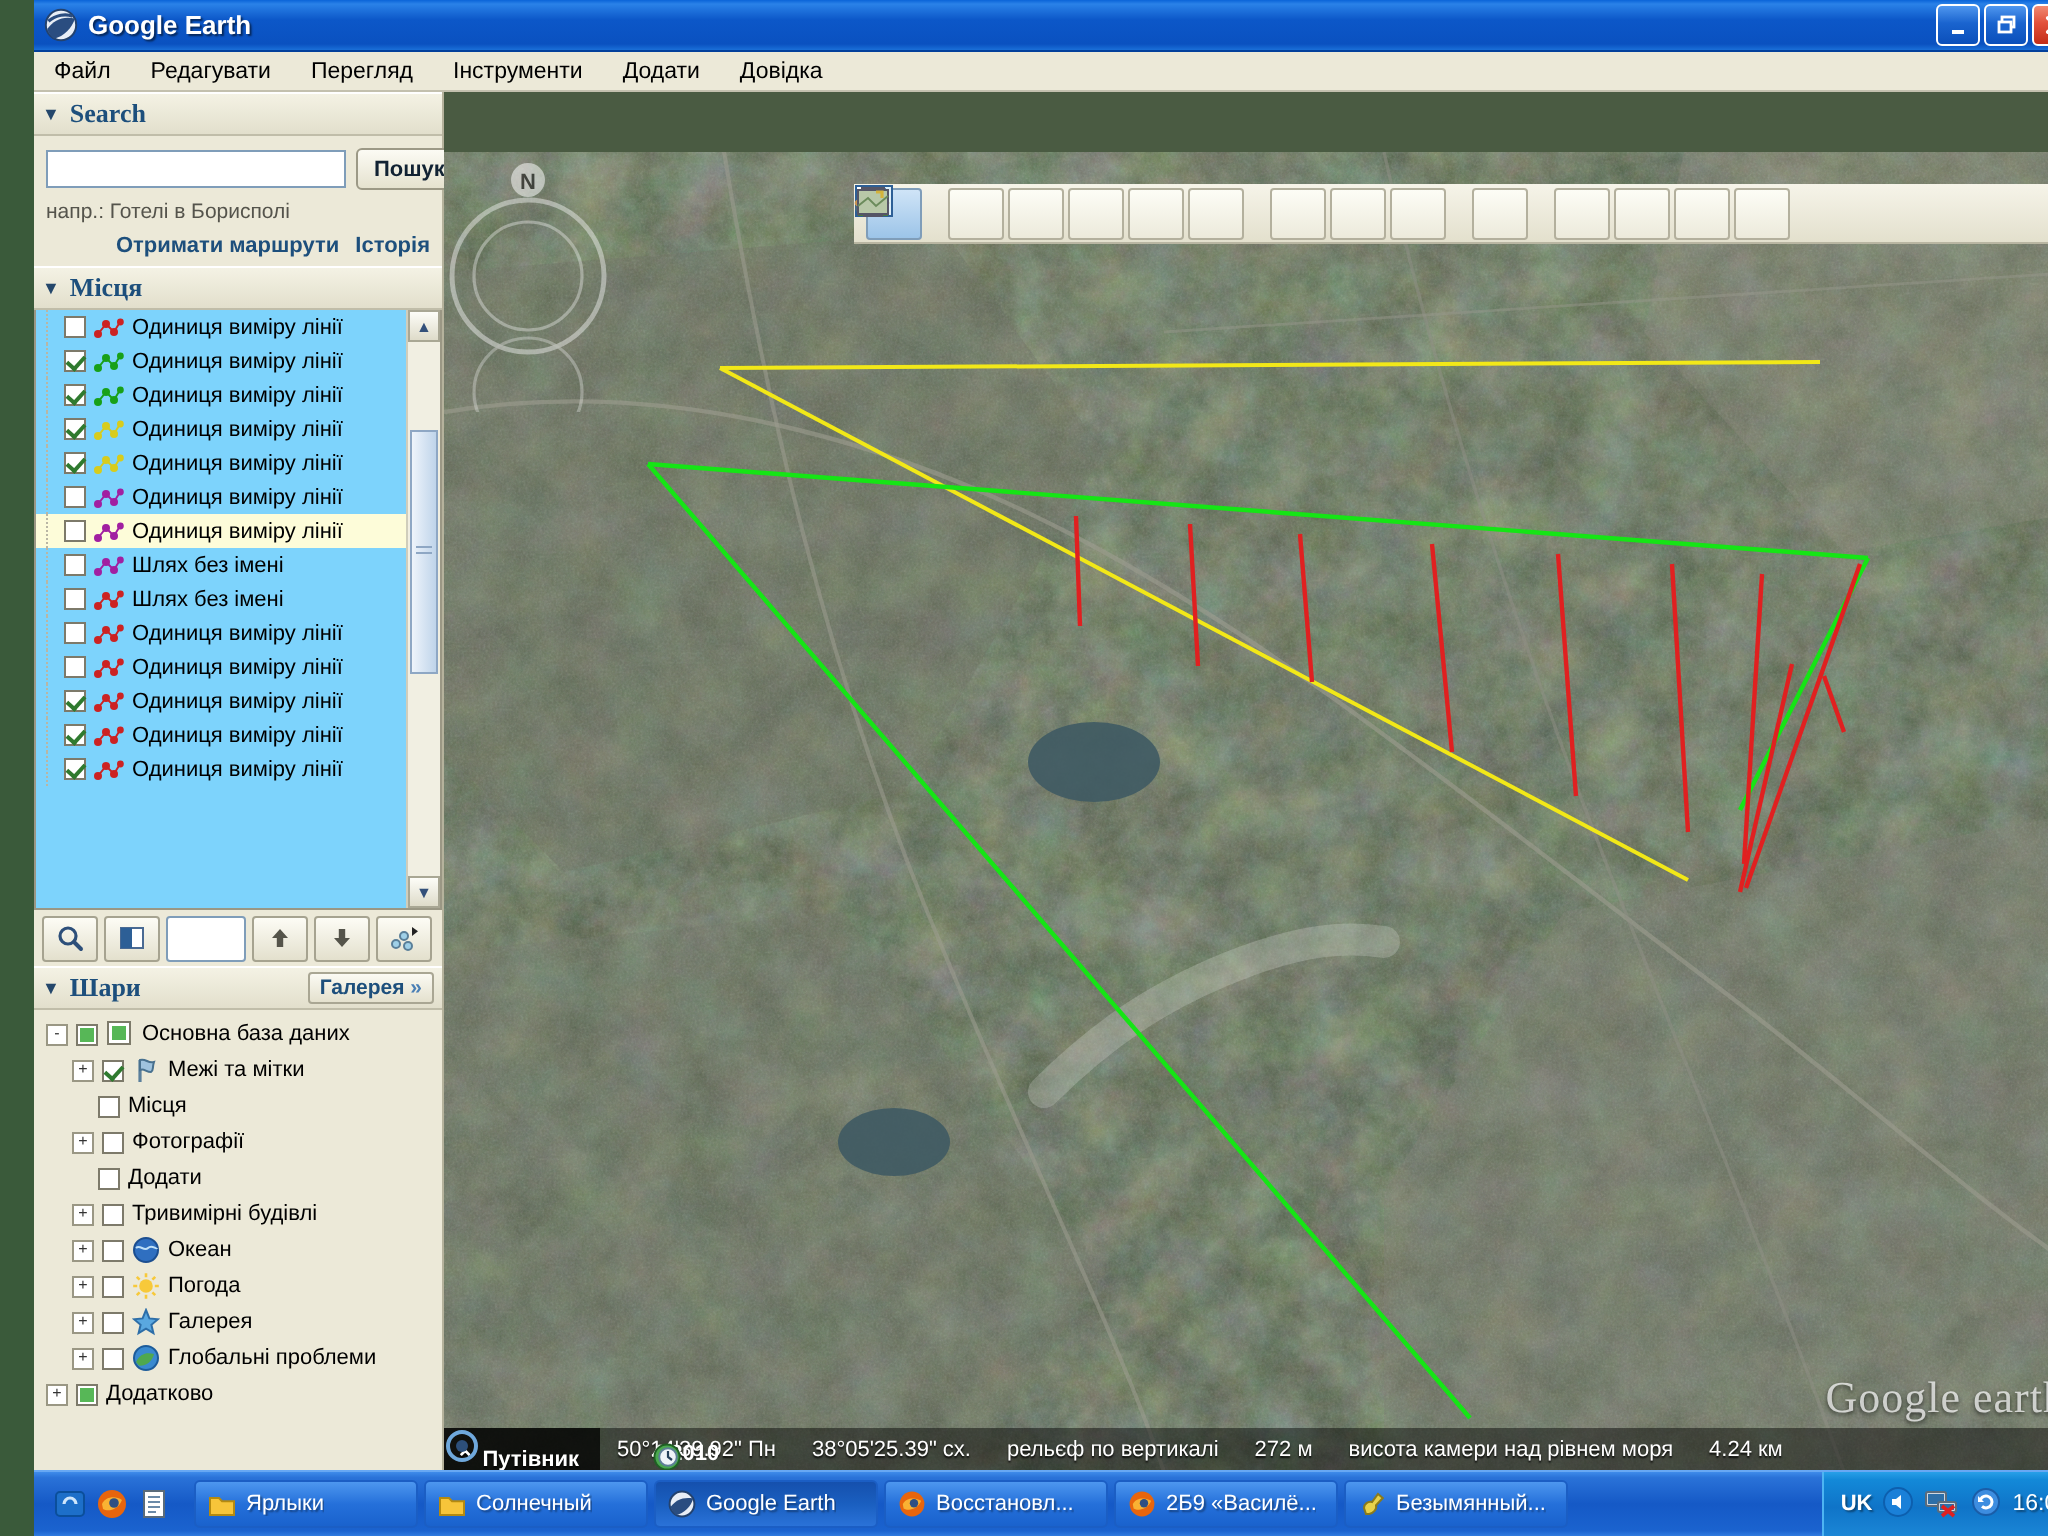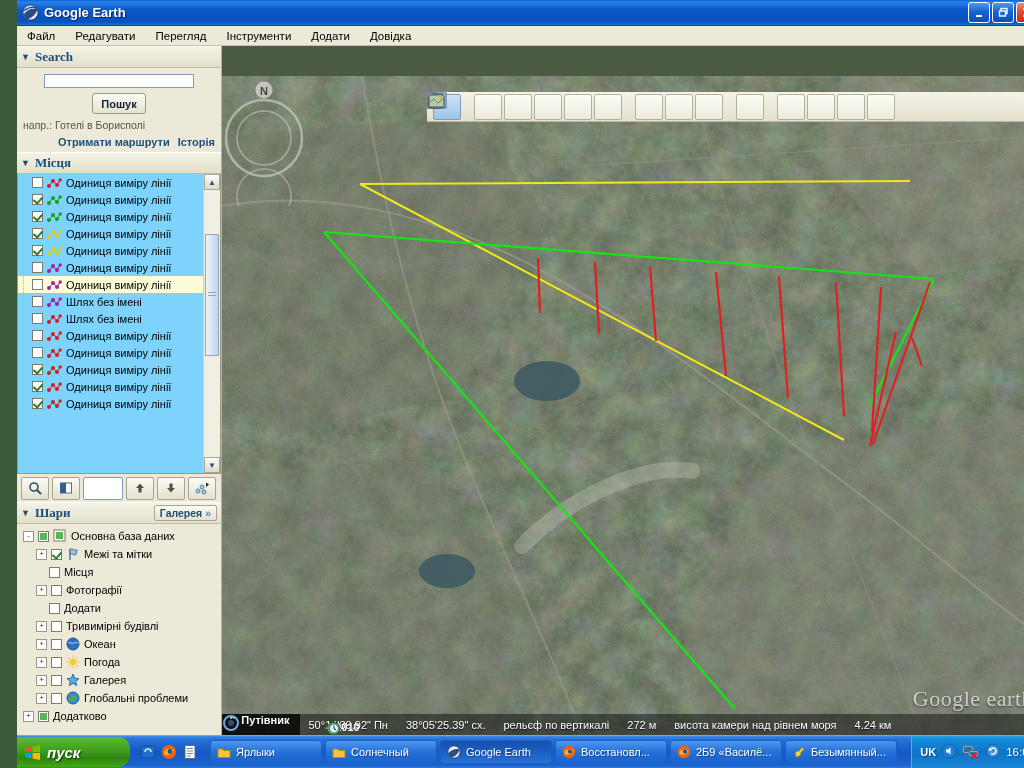--- a/index.html
+++ b/index.html
@@ -67,21 +67,21 @@
     font-family:"Liberation Serif", serif;
   }
   .gallery-btn{
     margin-left:auto;font-size:10.5px;font-weight:bold;color:#1d4f7c;
     background:linear-gradient(to bottom,#fbfaf3,#e4e1ce);
     border:1px solid #a9a693;border-radius:2px;padding:1px 5px;
   }
   .gallery-btn .chev{color:#4a7fb5;}
 
   .search-body{padding:6px 6px 4px 6px;}
-  .search-row{display:flex;align-items:center;gap:5px;flex-direction:column;}
+  .search-row{display:flex;align-items:center;gap:5px;}
   .search-input{
     flex:1;height:19px;border:1px solid #7f9db9;background:#fff;
     box-sizing:border-box;font-size:11px;padding:0 3px;
     font-family:"Liberation Sans", sans-serif;
   }
   .search-btn{
     height:21px;padding:0 8px;font-size:11px;font-weight:bold;color:#123;
     background:linear-gradient(to bottom,#fcfbf4,#e5e2cf);
     border:1px solid #9c9986;border-radius:3px;
   }
@@ -184,21 +184,21 @@
   }
 
   .statusbar{
     position:absolute;left:0;right:0;bottom:0;height:22px;
     background:rgba(0,0,0,.45);
     display:flex;align-items:center;
     color:#fff;font-size:11px;white-space:nowrap;
     text-shadow:0 1px 1px rgba(0,0,0,.9);
   }
   .sb-guide{
-    display:flex;align-items:flex-start;gap:4px;
+    display:flex;align-items:flex-end;gap:4px;
     background:rgba(0,0,0,.75);height:22px;padding:0 10px 0 6px;
     font-weight:bold;
   }
   .sb-seg{padding:0 9px;}
   .sb-right{margin-left:auto;display:flex;align-items:center;}
   .date-badge{
     position:absolute;left:104px;bottom:3px;
     display:flex;align-items:center;gap:3px;
     color:#fff;font-size:11px;font-weight:bold;
   }
@@ -844,29 +844,20 @@
       <svg width="15" height="15" viewBox="0 0 15 15">
         <circle cx="7.5" cy="7.5" r="6.3" fill="#4aa84f" stroke="#1f5f24"></circle>
         <circle cx="8" cy="7.5" r="4.4" fill="#eef4f8" stroke="#5d7f96"></circle>
         <path d="M8 4.5 V7.5 L10 9" stroke="#24405a" stroke-width="1.1" fill="none"></path>
       </svg>
       <span>4.2010</span>
     </div>
   </div>
 
   <div class="taskbar">
-    <div class="startbtn">
-      <svg width="17" height="17" viewBox="0 0 17 17">
-        <path d="M1 4 L7.5 2.7 V8 H1 Z" fill="#f25022"></path>
-        <path d="M8.6 2.5 L16 1 V8 H8.6 Z" fill="#7fba00"></path>
-        <path d="M1 9 H7.5 V14.3 L1 13 Z" fill="#00a4ef"></path>
-        <path d="M8.6 9 H16 V16 L8.6 14.5 Z" fill="#ffb900"></path>
-      </svg>
-      <span>пуск</span>
-    </div>
 
     <div class="quick">
       <span class="qico">
         <svg width="16" height="16" viewBox="0 0 16 16">
           <rect x="1" y="2" width="14" height="12" rx="2" fill="#1d6fc9" stroke="#0b4f9b"></rect>
           <path d="M5 8 a3 3 0 0 1 6 0" stroke="#cfe6fb" stroke-width="1.6" fill="none"></path>
         </svg>
       </span>
       <span class="qico">
         <svg width="16" height="16" viewBox="0 0 16 16">

